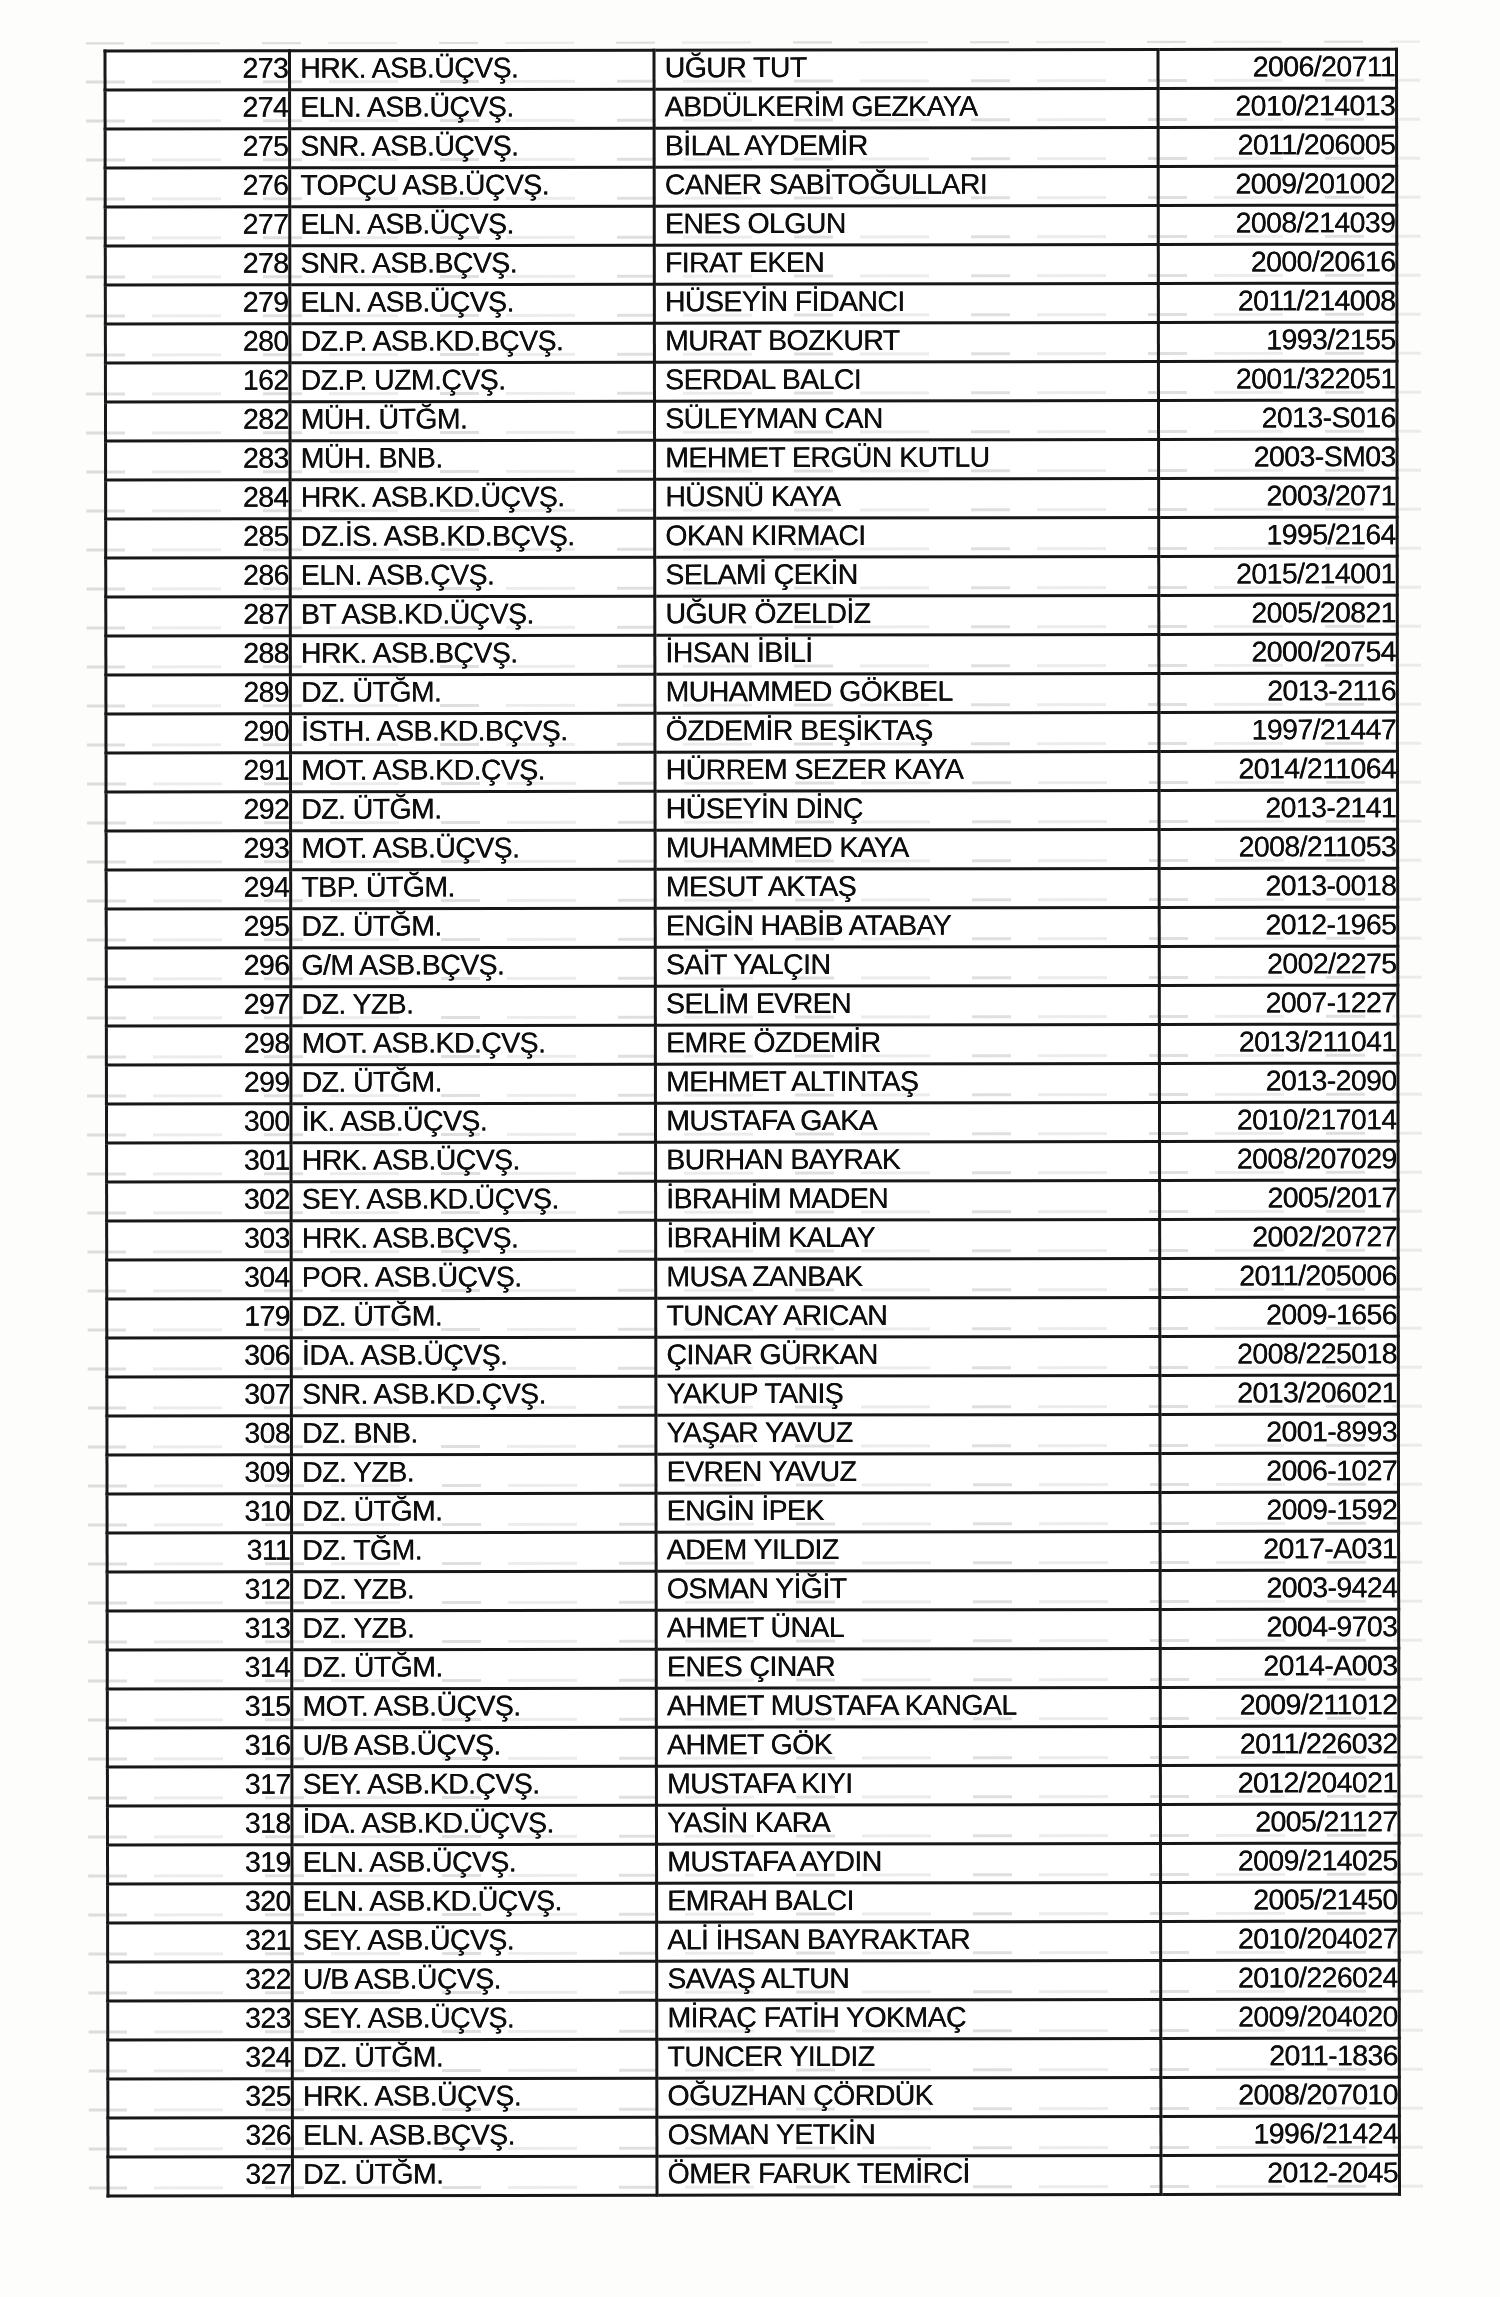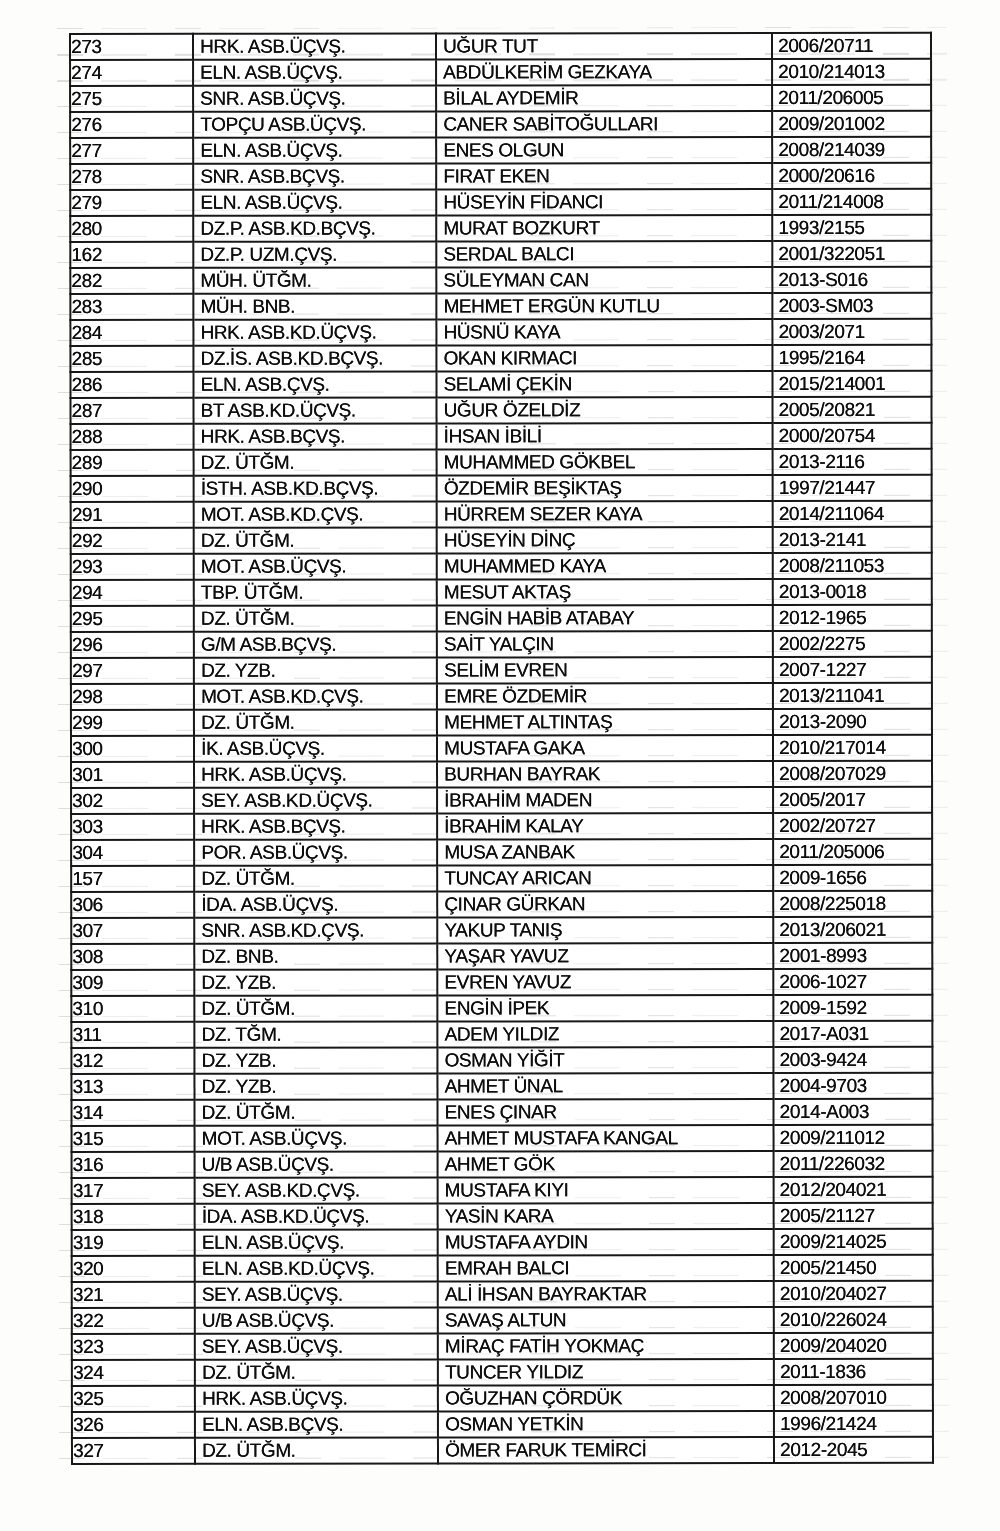--- a/index.html
+++ b/index.html
@@ -35,25 +35,26 @@
     font-size: 19px;
     line-height: 24px;
     letter-spacing: -0.4px;
     color: #0e0e0e;
     white-space: nowrap;
     overflow: hidden;
     text-shadow: 0.25px 0 0 currentColor;
     vertical-align: middle;
   }
   table.ptable td.c-no {
-    text-align: left;
+    text-align: right;
     padding: 0;
   }
   table.ptable td.c-reg {
     padding-left: 5px;
+    text-align: right;
   }
   col.w-no   { width: 123px; }
   col.w-rank { width: 243px; }
   col.w-name { width: 336px; }
   col.w-reg  { width: 159px; }
   
   .noise {
     position: absolute;
     left: -12px;
     top: -5px;
@@ -284,21 +285,21 @@
     <td class="c-name"><span>İBRAHİM KALAY</span></td>
     <td class="c-reg"><span>2002/20727</span></td>
   </tr>
           <tr>
     <td class="c-no"><span>304</span></td>
     <td class="c-rank"><span>POR. ASB.ÜÇVŞ.</span></td>
     <td class="c-name"><span>MUSA ZANBAK</span></td>
     <td class="c-reg"><span>2011/205006</span></td>
   </tr>
           <tr>
-    <td class="c-no"><span>157</span></td>
+    <td class="c-no"><span>179</span></td>
     <td class="c-rank"><span>DZ. ÜTĞM.</span></td>
     <td class="c-name"><span>TUNCAY ARICAN</span></td>
     <td class="c-reg"><span>2009-1656</span></td>
   </tr>
           <tr>
     <td class="c-no"><span>306</span></td>
     <td class="c-rank"><span>İDA. ASB.ÜÇVŞ.</span></td>
     <td class="c-name"><span>ÇINAR GÜRKAN</span></td>
     <td class="c-reg"><span>2008/225018</span></td>
   </tr>

